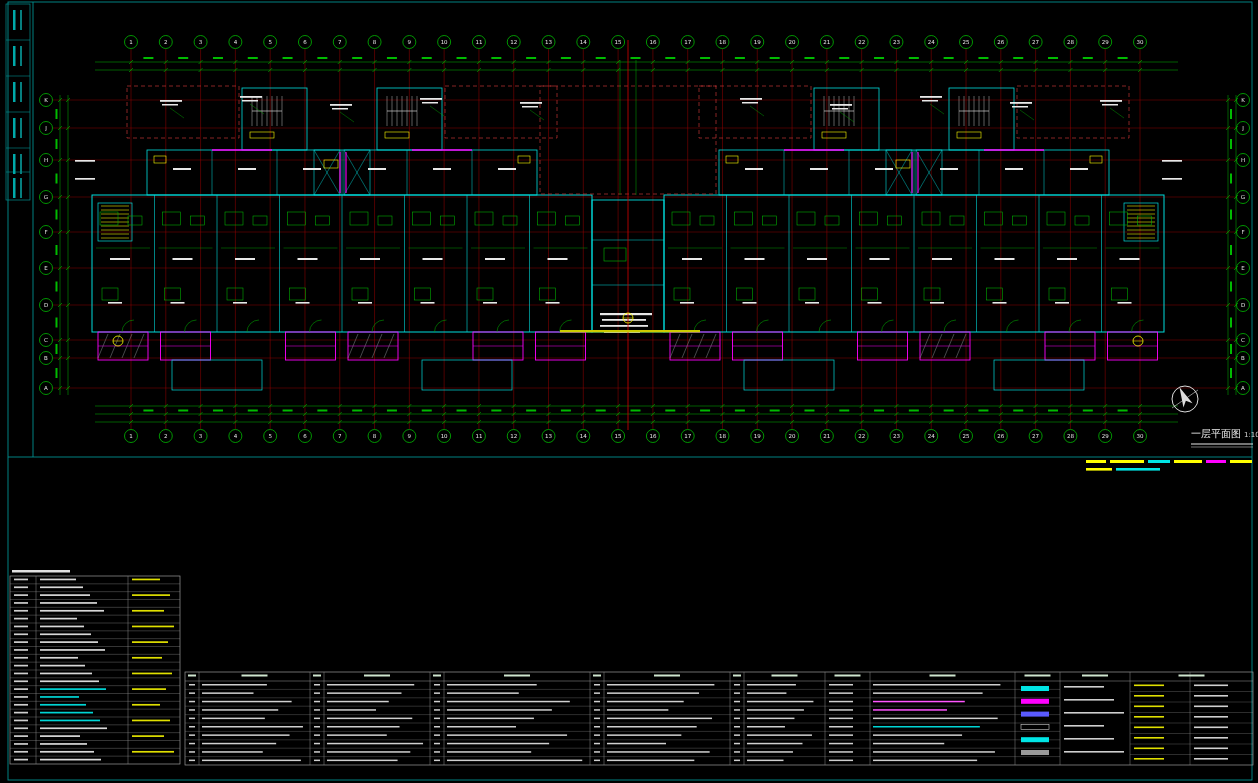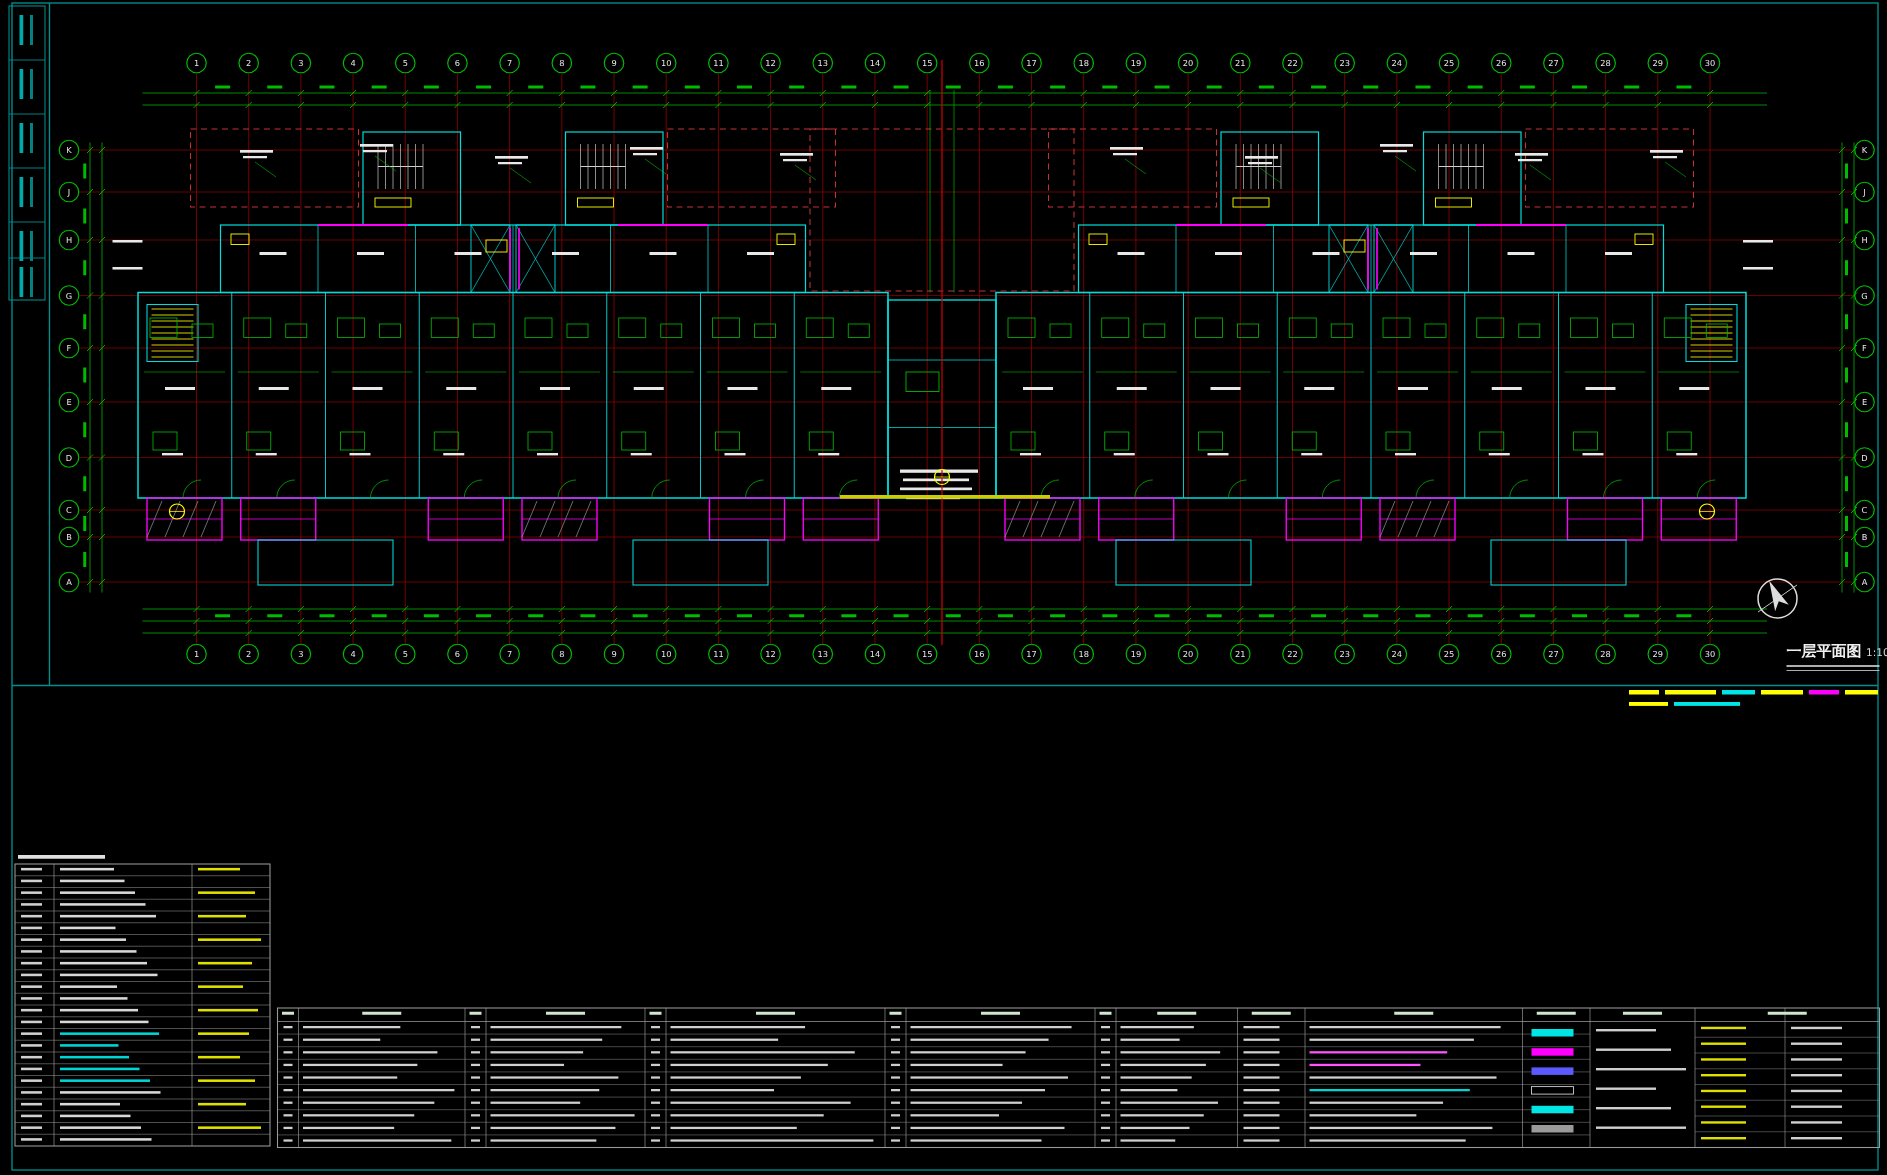--- a/index.html
+++ b/index.html
@@ -8,21 +8,21 @@
     background:#000;
     position:relative;
     overflow:hidden;
     font-family:"DejaVu Sans", sans-serif;
   }
   #cad-svg{position:absolute;left:0;top:0}
   .plan-title{
     position:absolute;left:1191px;top:427px;width:64px;
     display:flex;align-items:baseline;gap:3px;white-space:nowrap;
   }
-  .plan-title .t{color:#f0f0f0;font-size:10px;font-weight:bold;}
+  .plan-title .t{color:#f0f0f0;font-size:10px;font-weight:normal;}
   .plan-title .s{color:#d8d8d8;font-size:7px;}
 </style>
 </head>
 <body>
 
 <svg id="cad-svg" width="1258" height="783">
     <g>
       <rect x="8" y="2" width="1244" height="778" fill="none" stroke="#008f8f" stroke-width="0.9"></rect>
       <line x1="33" y1="2" x2="33" y2="457" stroke="#008f8f" stroke-width="0.9"></line>
       <line x1="8" y1="457" x2="1252" y2="457" stroke="#008f8f" stroke-width="0.9"></line>

